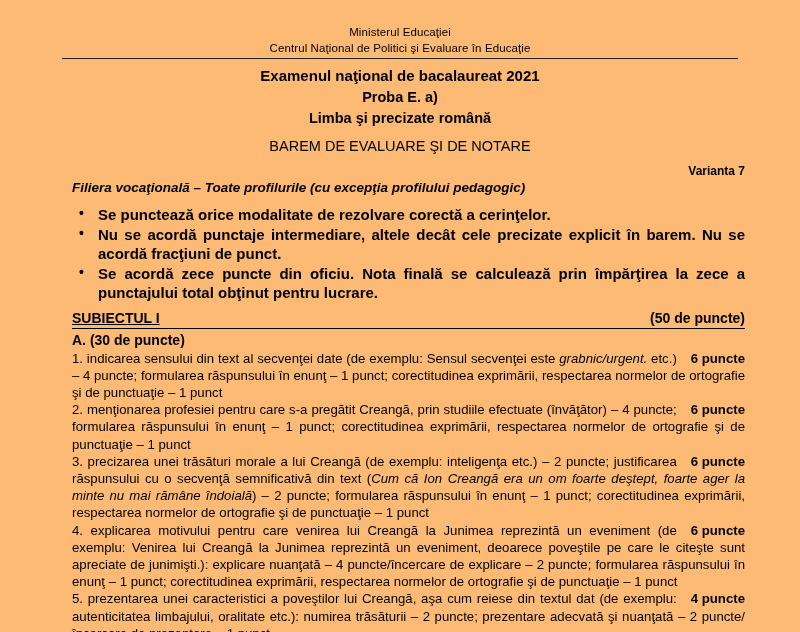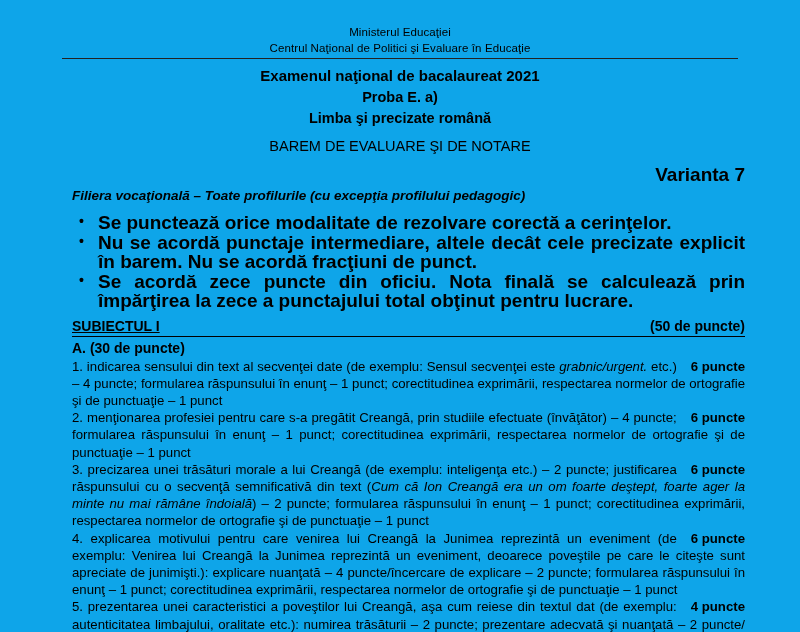--- a/index.html
+++ b/index.html
@@ -16,21 +16,21 @@
     color: #000000;
     -webkit-font-smoothing: antialiased;
   }
 
   .page {
     position: relative;
     width: 800px;
     height: 632px;
     box-sizing: border-box;
     padding: 0;
-    background: #0ea5e9;
+    background: #fdba74;
   }
 
   
   .doc-header {
     padding-top: 24px;
     text-align: center;
   }
   .ministry-line {
     font-size: 11.5px;
     line-height: 16px;
@@ -63,42 +63,42 @@
     font-size: 14.5px;
     font-weight: normal;
     line-height: 21px;
     margin-top: 7px;
   }
 
   
   .variant-row {
     margin: 7px 55px 0 0;
     text-align: right;
-    font-size: 19px;
+    font-size: 12px;
     font-weight: bold;
   }
 
   
   .filiera {
     margin: 3px 0 0 72px;
     font-size: 13.5px;
     font-weight: bold;
     font-style: italic;
     line-height: 19px;
   }
 
   
   .notes {
     margin: 8px 55px 0 77px;
     padding: 0;
     list-style: none;
   }
   .notes li {
     position: relative;
-    font-size: 19px;
+    font-size: 15px;
     font-weight: bold;
     line-height: 19.5px;
     text-align: justify;
     padding-left: 21px;
     margin-bottom: 0px;
   }
   .notes li::before {
     content: "\2022";
     position: absolute;
     left: 2px;

